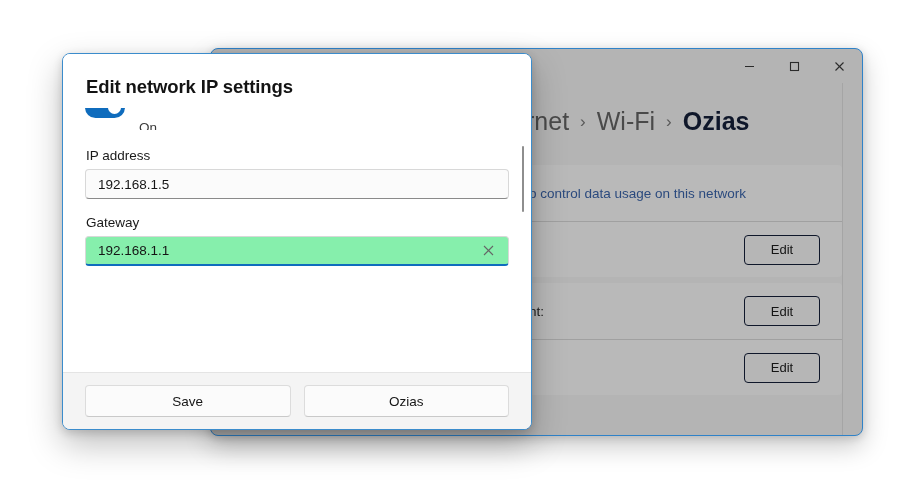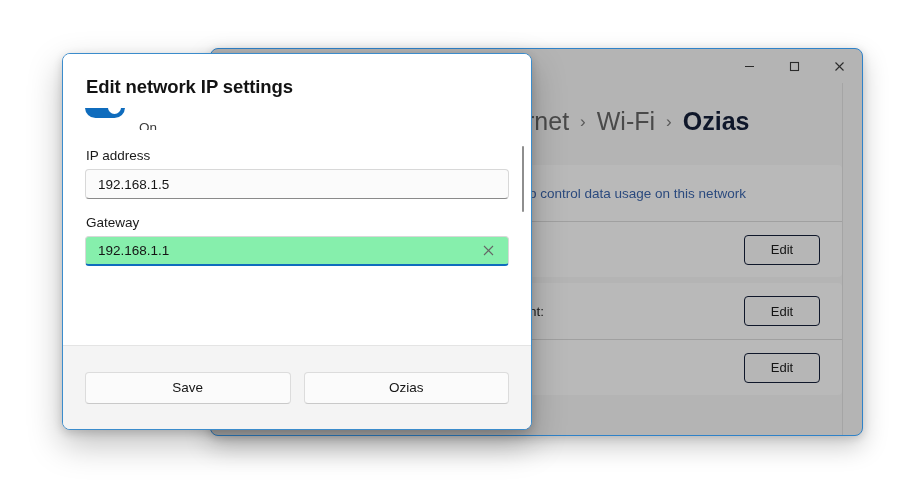--- a/index.html
+++ b/index.html
@@ -285,21 +285,21 @@
     right: 7px;
     top: 92px;
     width: 2px;
     height: 66px;
     background: #8e8e8e;
     border-radius: 1px;
   }
 
   #dialog-footer {
     flex: 0 0 auto;
-    height: 84px;
+    height: 57px;
     background: #f4f4f4;
     border-top: 1px solid #e4e4e4;
     display: flex;
     align-items: center;
     gap: 13px;
     padding: 0 22px;
     box-sizing: border-box;
   }
   .footer-btn {
     flex: 1 1 0;

